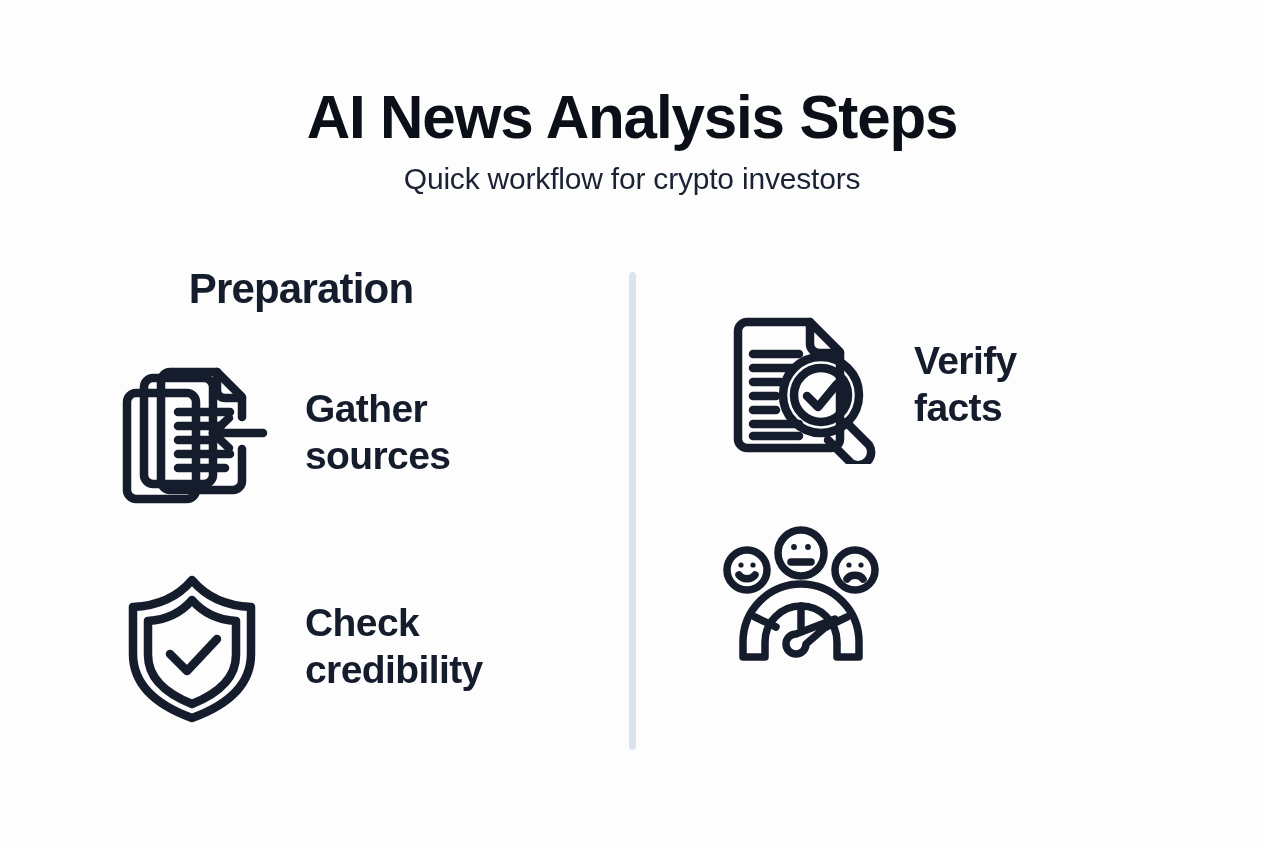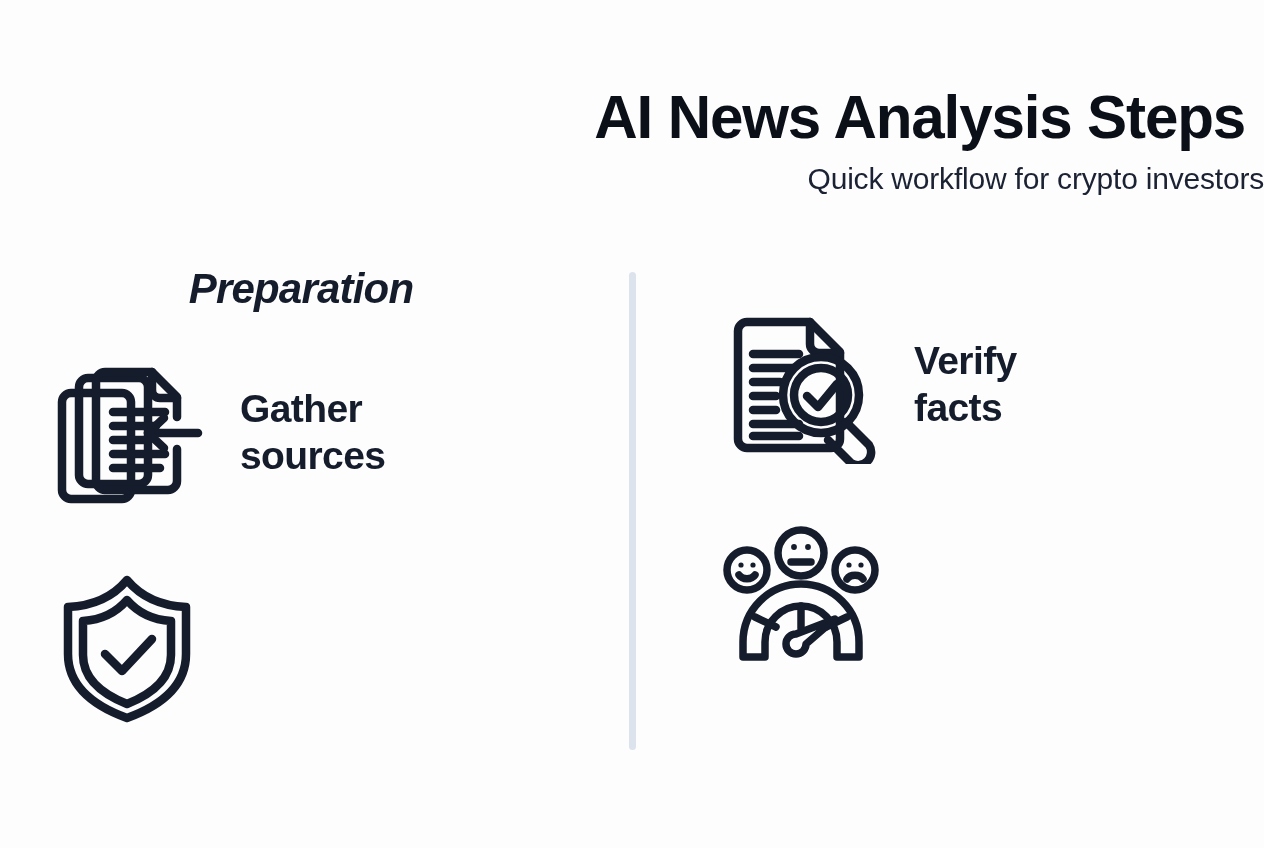--- a/index.html
+++ b/index.html
@@ -21,21 +21,21 @@
     background: #fdfdfd;
     box-sizing: border-box;
   }
 
   
   .header {
     position: absolute;
     top: 86px;
     left: 0;
     width: 1264px;
-    text-align: right;
+    text-align: center;
   }
   .title {
     margin: 0;
     font-family: "Liberation Sans Narrow", "Liberation Sans", sans-serif;
     font-size: 62px;
     font-weight: 700;
     letter-spacing: -1.2px;
     line-height: 1.0;
     color: #0b0f17;
     transform: scaleX(0.97);
@@ -68,21 +68,21 @@
   .col-heading {
     margin: 0;
     padding-top: 6px;
     text-align: center;
     font-size: 42px;
     font-weight: 700;
     letter-spacing: -0.8px;
     line-height: 1.0;
     color: #151c2c;
   }
-  .col-left .col-heading { padding-right: 30px; font-style: italic; }
+  .col-left .col-heading { padding-right: 30px; }
   .col-right .col-heading { padding-left: 18px; }
 
   .divider {
     position: absolute;
     top: 272px;
     left: 629px;
     width: 7px;
     height: 478px;
     background: #dde3ed;
     border-radius: 4px;
@@ -94,21 +94,21 @@
     display: flex;
     flex-direction: column;
     gap: 56px;
   }
   .item {
     display: flex;
     flex-direction: row;
     align-items: center;
     gap: 34px;
   }
-  .col-left .item  { padding-left: 48px; }
+  .col-left .item  { padding-left: 113px; }
   .col-right .item { padding-left: 90px; }
 
   .item-icon {
     flex: 0 0 auto;
     width: 158px;
     height: 158px;
     display: flex;
     align-items: center;
     justify-content: center;
   }
@@ -172,20 +172,22 @@
           <span class="item-icon">
             <svg width="158" height="158" viewBox="0 0 158 158" fill="none" stroke="#151c2c" stroke-width="8.5" stroke-linecap="round" stroke-linejoin="round">
 
               <path d="M79 12 C64 30 42 38 20 39 V86 C20 118 46 138 79 150 C112 138 138 118 138 86 V39 C116 38 94 30 79 12 Z"></path>
 
               <path d="M79 32 C67 46 51 52 35 53 V87 C35 111 54 126 79 136 C104 126 123 111 123 87 V53 C107 52 91 46 79 32 Z"></path>
 
               <path d="M57 86 L74 103 L104 71"></path>
             </svg>
           </span>
+          <span class="item-label">Check
+credibility</span>
         </div>
 
       </div>
     </div>
 
     <div class="column col-right">
 
       <div class="items">
 
         <div class="item">

